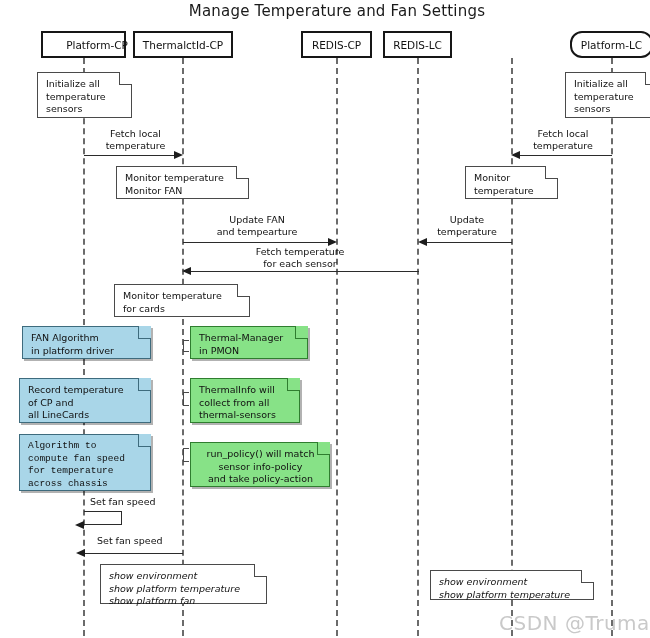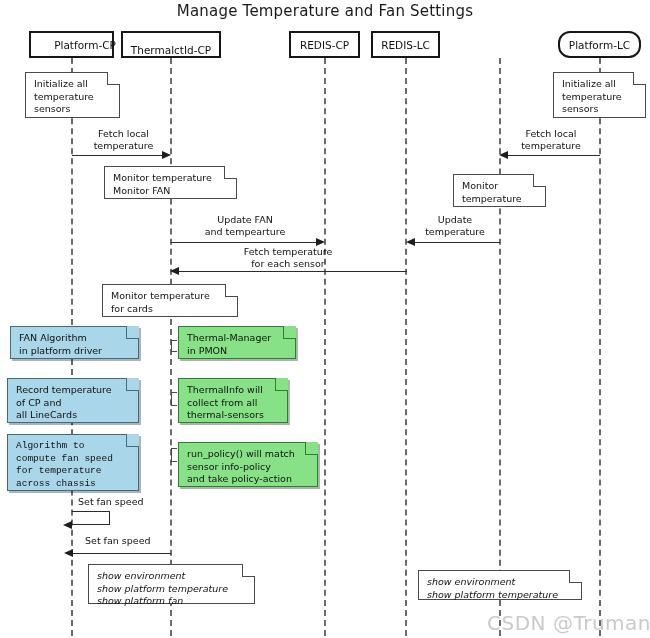--- a/index.html
+++ b/index.html
@@ -3,21 +3,21 @@
 <meta charset="utf-8">
 <style>
   html,body{margin:0;padding:0;}
   body{
     width:650px;height:638px;
     background:#ffffff;
     font-family:"DejaVu Sans","Liberation Sans",sans-serif;
     overflow:hidden;
     position:relative;
   }
-  #canvas{position:absolute;left:0;top:0;width:580px;height:638px;}
+  #canvas{position:absolute;left:12px;top:0;width:580px;height:638px;}
   .title{
     position:absolute;left:0;top:0;width:650px;
     text-align:center;
     font-size:15px;color:#1a1a1a;
     letter-spacing:.2px;
   }
   
   .participant{
     position:absolute;
     box-sizing:border-box;
@@ -117,21 +117,21 @@
   <div class="lifeline" style="left:71px;  top:58px; height:578px;"></div>
   <div class="lifeline" style="left:170px; top:58px; height:578px;"></div>
   <div class="lifeline" style="left:324px; top:58px; height:578px;"></div>
   <div class="lifeline" style="left:405px; top:58px; height:578px;"></div>
   <div class="lifeline" style="left:499px; top:58px; height:578px;"></div>
   <div class="lifeline" style="left:599px; top:58px; height:578px;"></div>
 
   <div class="participant" style="left:29px;  top:31px; width:85px;  height:27px;padding-left:27px;">
     <span>Platform-CP</span>
   </div>
-  <div class="participant" style="left:121px; top:31px; width:100px; height:27px;align-items:flex-end;">
+  <div class="participant" style="left:121px; top:31px; width:100px; height:27px;">
     <span>ThermalctId-CP</span>
   </div>
   <div class="participant" style="left:289px; top:31px; width:71px;  height:27px;">
     <span>REDIS-CP</span>
   </div>
   <div class="participant" style="left:371px; top:31px; width:69px;  height:27px;">
     <span>REDIS-LC</span>
   </div>
   <div class="participant" style="left:558px; top:31px; width:83px;  height:27px;border-radius:12px;">
     <span>Platform-LC</span>
@@ -151,21 +151,21 @@
   <div class="arrow-r" style="left:162px; top:150.5px;"></div>
 
   <div class="msg-label" style="left:503px; top:128px; width:96px;">Fetch local
 temperature</div>
   <div class="msg-line" style="left:508px; top:155px; width:92px;"></div>
   <div class="arrow-l" style="left:499px; top:150.5px;"></div>
 
   <div class="note" style="left:104px; top:166px; width:133px; height:33px;">Monitor temperature
 Monitor FAN<span class="fold"></span></div>
 
-  <div class="note" style="left:453px; top:166px; width:93px; height:33px;margin-top:8px;">Monitor
+  <div class="note" style="left:453px; top:166px; width:93px; height:33px;">Monitor
 temperature<span class="fold"></span></div>
 
   <div class="msg-label" style="left:175px; top:214px; width:140px;">Update FAN
 and tempearture</div>
   <div class="msg-line" style="left:171px; top:242px; width:146px;"></div>
   <div class="arrow-r" style="left:316px; top:237.5px;"></div>
 
   <div class="msg-label" style="left:411px; top:214px; width:88px;">Update
 temperature</div>
   <div class="msg-line" style="left:415px; top:242px; width:85px;"></div>
@@ -194,21 +194,21 @@
   <div class="stub" style="left:171px; top:340px; width:6px; height:12px;"></div>
   <div class="note green shadowed" style="left:178px; top:326px; width:118px; height:33px;">Thermal-Manager
 in PMON<span class="fold"></span></div>
 
   <div class="stub" style="left:171px; top:392px; width:6px; height:14px;"></div>
   <div class="note green shadowed" style="left:178px; top:378px; width:110px; height:45px;">ThermalInfo will
 collect from all
 thermal-sensors<span class="fold"></span></div>
 
   <div class="stub" style="left:171px; top:448px; width:6px; height:14px;"></div>
-  <div class="note green shadowed" style="left:178px; top:442px; width:140px; height:45px;">run_policy() will match
+  <div class="note green shadowed" style="left:178px; top:442px; width:140px; height:45px;text-align:center;">run_policy() will match
 sensor info-policy
 and take policy-action<span class="fold"></span></div>
 
   <div class="msg-label" style="left:78px; top:496px; width:100px; text-align:left;">Set fan speed</div>
   <div class="self-loop" style="left:72px; top:511px; width:38px; height:14px;"></div>
   <div class="arrow-l" style="left:63px; top:520.5px;"></div>
 
   <div class="msg-label" style="left:85px; top:535px; width:100px; text-align:left;">Set fan speed</div>
   <div class="msg-line" style="left:73px; top:553px; width:98px;"></div>
   <div class="arrow-l" style="left:64px; top:548.5px;"></div>

